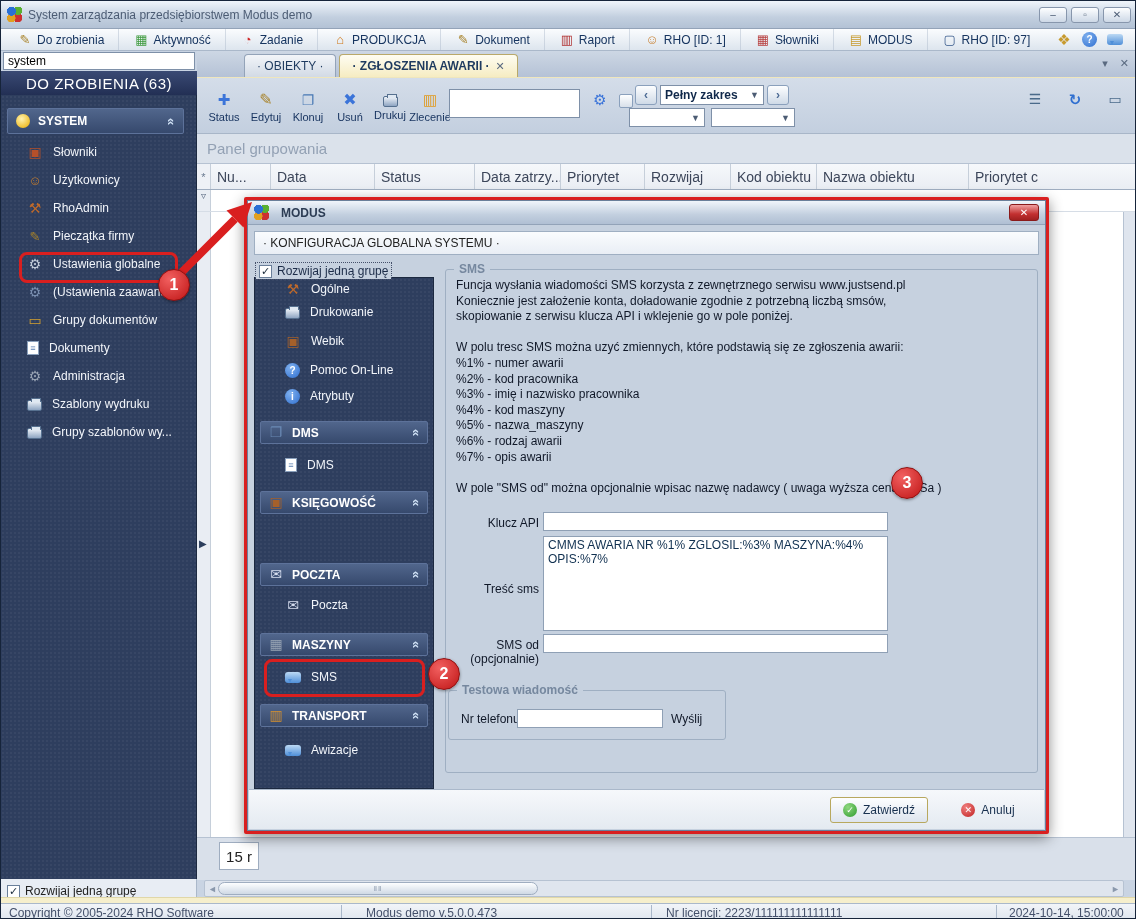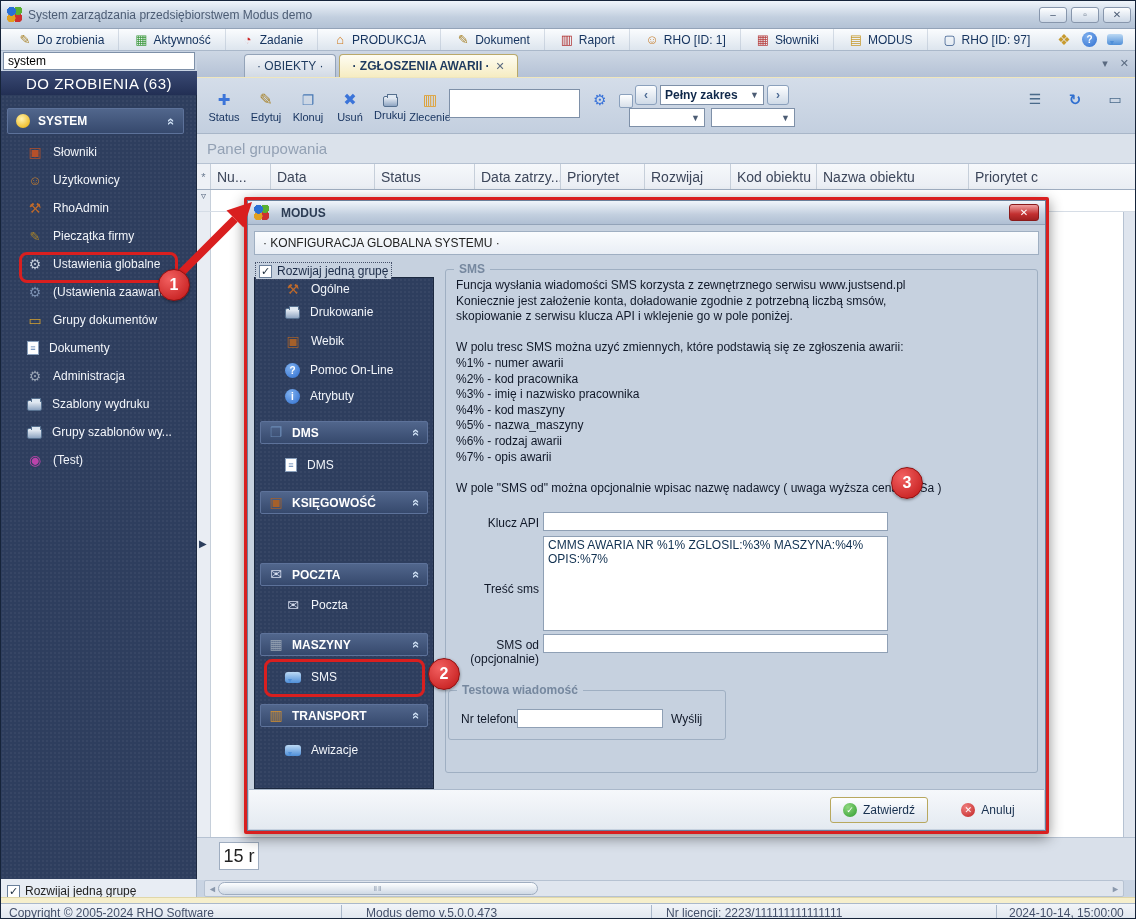--- a/index.html
+++ b/index.html
@@ -105,21 +105,21 @@
   .ghead{left:196px;top:163px;width:940px;height:26px;background:linear-gradient(#f6f8fb,#e9edf3);border-bottom:1px solid #9fadc0;display:flex;color:#3c465a;font-size:14px;}
   .gcell{border-right:1px solid #c6cfda;display:flex;align-items:center;padding-left:6px;white-space:nowrap;overflow:hidden;}
   .corner{width:14px;flex:none;color:#6a7a90;font-size:11px;justify-content:center;padding-left:0;background:#eef1f6;}
   .filter-row{left:196px;top:189px;width:940px;height:22px;background:#fff;border-bottom:1px solid #d6dde6;display:flex;}
   .ind-col{width:14px;flex:none;background:#e9edf3;border-right:1px solid #c6cfda;color:#55657e;font-size:10px;text-align:center;}
   .gbody{left:196px;top:211px;width:926px;height:625px;background:#fff;}
   .gbody .ind{position:absolute;left:0;top:0;width:14px;height:625px;background:#e9edf3;border-right:1px solid #c6cfda;}
   .row-marker{position:absolute;left:2px;top:326px;color:#2c3e5c;font-size:10px;}
   .vscroll{left:1122px;top:211px;width:14px;height:625px;background:#dfe5ee;border-left:1px solid #b6c2d2;}
   .bottom-strip{left:196px;top:836px;width:940px;height:43px;background:#d9e0ea;border-top:1px solid #b6c2d2;}
-  .pager-box{position:absolute;left:22px;top:4px;width:40px;height:28px;background:#fff;border:1px solid #9fadc0;display:flex;align-items:center;justify-content:center;font-size:18px;color:#222;}
+  .pager-box{position:absolute;left:22px;top:4px;width:40px;height:28px;background:#fff;border:1px solid #9fadc0;display:flex;align-items:center;justify-content:center;font-size:15px;color:#222;}
   .hscroll{left:203px;top:879px;width:920px;height:17px;background:#dfe5ee;border:1px solid #b6c2d2;border-radius:2px;}
   .hthumb{position:absolute;left:13px;top:1px;width:320px;height:13px;background:linear-gradient(#fdfeff,#cfd9e5);border:1px solid #9fadc0;border-radius:7px;display:flex;align-items:center;justify-content:center;color:#8a98ac;font-size:8px;letter-spacing:1px;}
   .harrow{position:absolute;top:3px;color:#8a98ac;font-size:9px;}
   .yellow-strip{left:0;top:896px;width:1136px;height:6px;background:#f6efcc;border-top:1px solid #e0d7a8;}
   .statusbar{left:0;top:902px;width:1136px;height:32px;background:linear-gradient(#f2f5f9,#ccd6e3);border-top:1px solid #aab8ca;color:#44506a;}
   .statusbar span{position:absolute;top:2px;white-space:nowrap;}
   .ssep{position:absolute;top:1px;width:1px;height:14px;background:#aab8ca;}
 
   
   .dlg-red{left:243px;top:196px;width:805px;height:637px;border:3px solid #d91f1f;border-radius:2px;z-index:10;background:#c6d1df;box-shadow:0 4px 14px rgba(0,0,0,.45);}
@@ -262,24 +262,20 @@
           <span>Administracja</span>
         </div>
       <div class="side-item">
           <span class="printer-ic"></span>
           <span>Szablony wydruku</span>
         </div>
       <div class="side-item">
           <span class="printer-ic"></span>
           <span>Grupy szablonów wy...</span>
         </div>
-      <div class="side-item">
-          <span class="ic ic-wheel"></span>
-          <span>(Test)</span>
-        </div>
     </div>
   </div>
 
   <div class="abs side-bottom">
     <span class="cb">✓</span>
     <span>Rozwijaj jedną grupę</span>
   </div>
 
   <div class="abs tabstrip">
     <div class="tab inactive">

